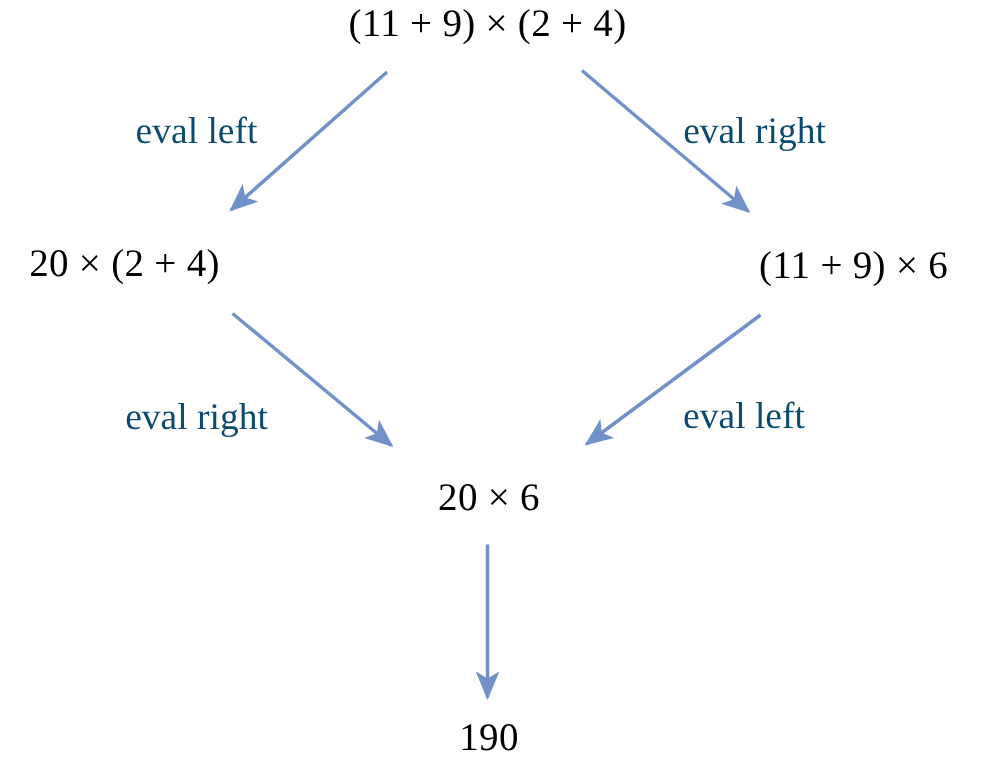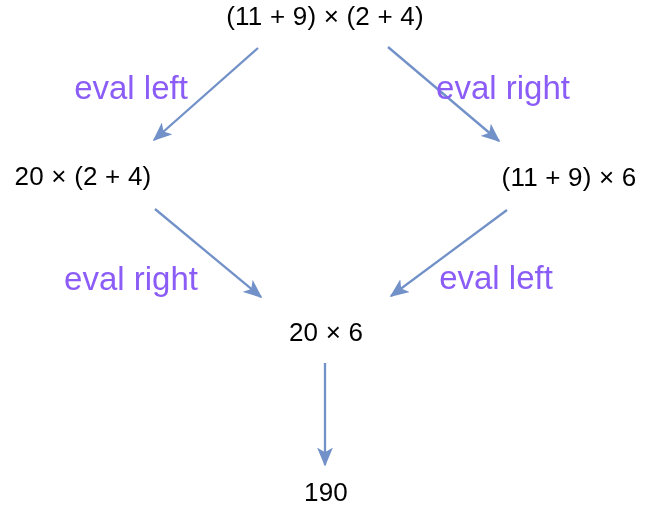--- a/index.html
+++ b/index.html
@@ -6,21 +6,21 @@
     margin: 0;
     padding: 0;
     background: #ffffff;
   }
   .canvas {
     position: relative;
     width: 656px;
     height: 512px;
     background: #ffffff;
     overflow: hidden;
-    font-family: Liberation Sans, sans-serif;
+    font-family: Liberation Serif, serif;
   }
   .arrows-layer {
     position: absolute;
     left: 0;
     top: 0;
     width: 656px;
     height: 512px;
   }
   .arrow-line {
     stroke: #7191c8;
@@ -31,22 +31,22 @@
     position: absolute;
     transform: translate(-50%, -50%);
     font-size: 26px;
     color: #000000;
     white-space: nowrap;
     letter-spacing: 0.2px;
   }
   .edge-label {
     position: absolute;
     transform: translate(-50%, -50%);
-    font-size: 33px;
-    color: #8b5cf6;
+    font-size: 25px;
+    color: #0c4a6e;
     white-space: nowrap;
   }
 </style>
 </head>
 <body>
 
 <div class="canvas">
 
   <svg class="arrows-layer" width="656" height="512" viewBox="0 0 656 512" xmlns="http://www.w3.org/2000/svg">
     <defs>

